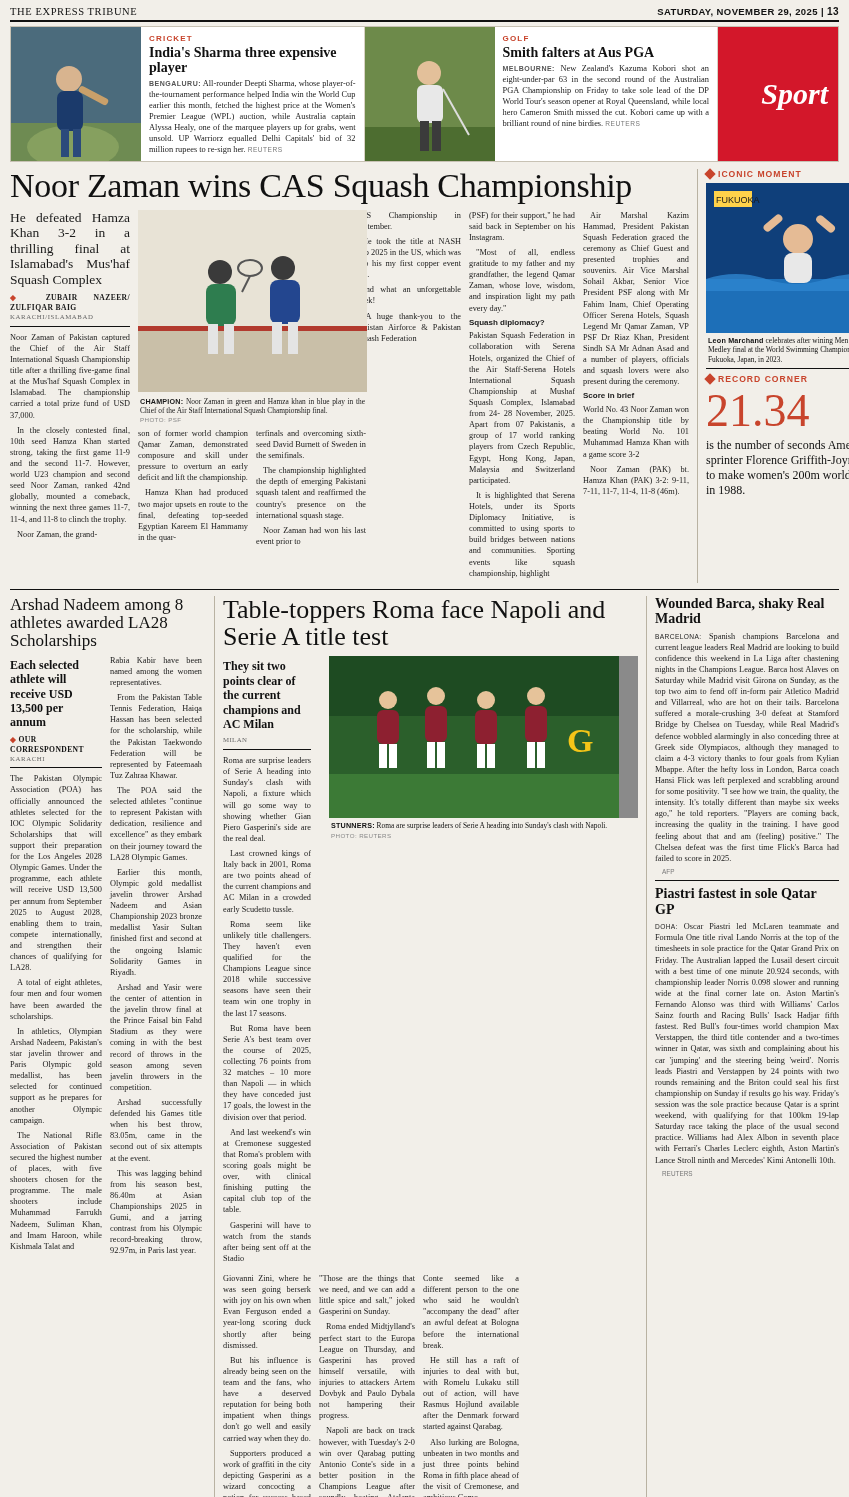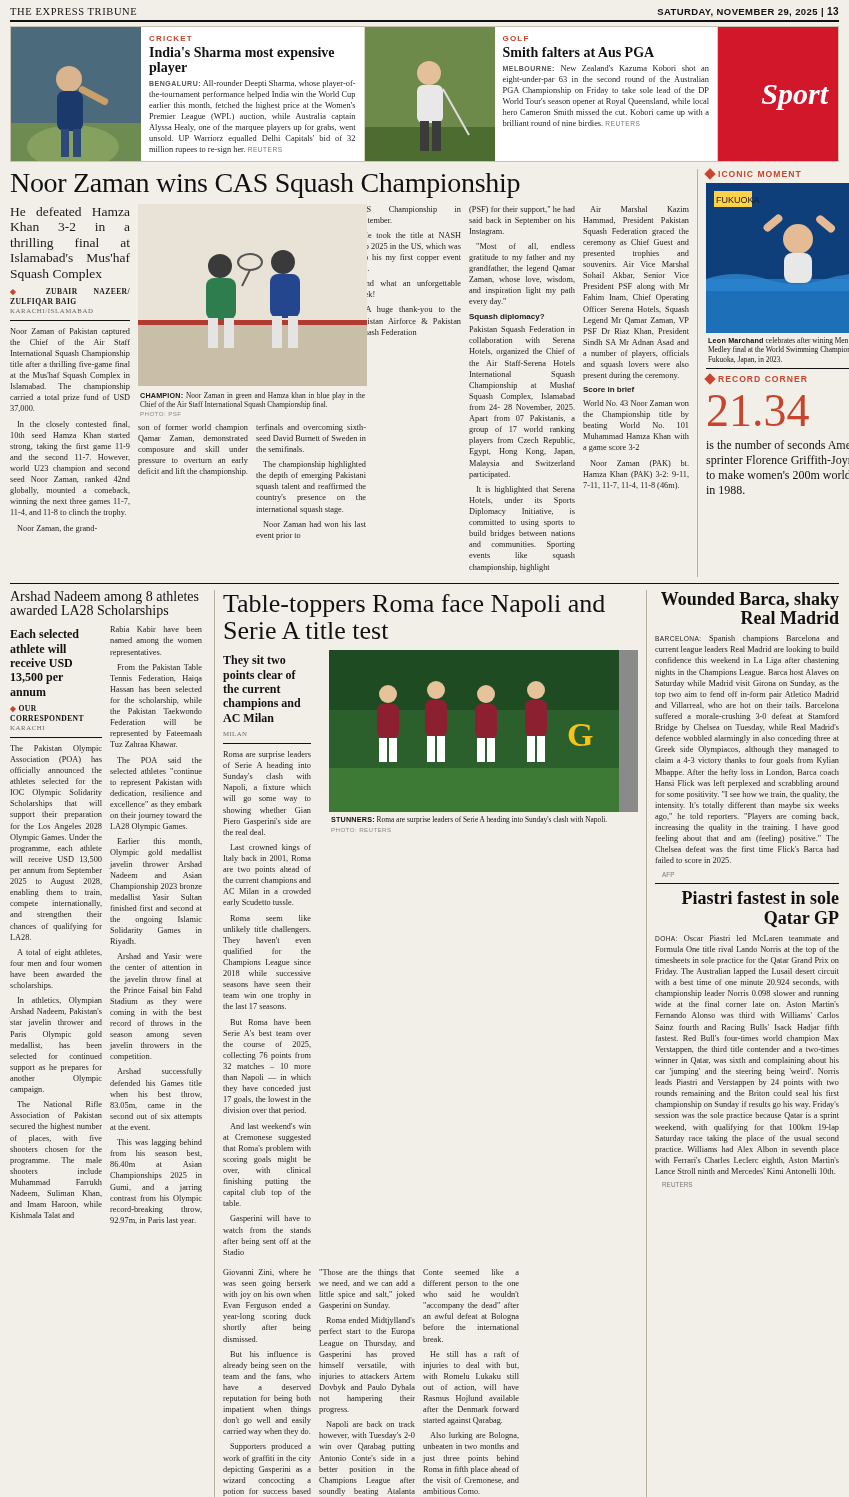--- a/index.html
+++ b/index.html
@@ -42,21 +42,21 @@
     width:120px; flex:none; background:#d3172a; color:#fff; display:flex; align-items:center; justify-content:flex-end;
     padding-right:10px; font-family:"Liberation Serif",serif; font-style:italic; font-weight:bold; font-size:30px;
   }
 
   
   .lead { display:flex; gap:8px; border-bottom:1.5px solid #111; padding-bottom:6px; }
   .lead-main { flex:1; }
   .rail { width:193px; flex:none; border-left:1px solid #b9b2a2; padding-left:8px; }
 
   h1.head1 {
-    font-family:"Liberation Serif",serif; font-weight:normal; font-size:28px; line-height:1.02;
+    font-family:"Liberation Serif",serif; font-weight:normal; font-size:34px; line-height:1.02;
     margin:0 0 6px 0; letter-spacing:-0.3px;
   }
   .cols4 { display:flex; gap:8px; }
   .col { font-size:8.3px; line-height:1.34; text-align:justify; color:#1a1a1a; }
   .col p { margin:0 0 4px 0; text-indent:7px; }
   .col p.first { text-indent:0; }
   .deck { font-family:"Liberation Serif",serif; font-size:13.5px; line-height:1.15; font-weight:normal; margin:0 0 6px 0;}
   .byline { font-family:Liberation Serif, serif; font-size:7.6px; font-weight:bold; letter-spacing:.4px; line-height:1.3; }
   .byline .dot { color:#c8442c; }
   .byline .loc { font-weight:normal; font-size:6.8px; color:#666; letter-spacing:.6px; }
@@ -69,23 +69,23 @@
 
   .railhead { font-family:"Liberation Sans",sans-serif; font-size:8.6px; font-weight:bold; letter-spacing:1px; color:#c8442c; display:flex; align-items:center; gap:4px; text-transform:uppercase; }
   .sq { width:8px; height:8px; background:#c8442c; display:inline-block; transform:rotate(45deg); }
   .bignum { font-family:"Liberation Serif",serif; font-size:46px; color:#c8442c; line-height:1; margin:4px 0 4px 0; }
   .railtext { font-family:"Liberation Serif",serif; font-size:12px; line-height:1.25; }
 
   .sec2 { display:flex; gap:8px; border-bottom:1.5px solid #111; padding:6px 0; }
   .sec2 .c1 { width:196px; flex:none; }
   .sec2 .c2 { flex:1; border-left:1px solid #b9b2a2; padding-left:8px;}
   .sec2 .c3 { width:193px; flex:none; border-left:1px solid #b9b2a2; padding-left:8px;}
-  h2.head2 { font-family:"Liberation Serif",serif; font-size:14px; line-height:1.06; font-weight:normal; margin:0 0 5px 0; }
+  h2.head2 { font-family:"Liberation Serif",serif; font-size:17px; line-height:1.06; font-weight:normal; margin:0 0 5px 0; }
   h2.head2b { font-family:"Liberation Serif",serif; font-size:26px; line-height:1.05; font-weight:normal; margin:0 0 6px 0;}
-  h3.railtitle { font-family:"Liberation Serif",serif; font-size:18px; font-weight:bold; margin:0 0 4px 0; line-height:1.1;text-align:right;}
+  h3.railtitle { font-family:"Liberation Serif",serif; font-size:14px; font-weight:bold; margin:0 0 4px 0; line-height:1.1;}
   .sub { font-family:"Liberation Serif",serif; font-size:12px; line-height:1.2; margin:3px 0 5px 0;font-weight:bold; }
   .subhead { font-family:"Liberation Sans",sans-serif; font-weight:bold; font-size:8px; margin:4px 0 2px 0;}
 </style>
 </head>
 <body>
 
 <div class="page">
 
   <div class="masthead">
     <div class="left">THE EXPRESS TRIBUNE</div>
@@ -103,21 +103,21 @@
         <ellipse cx="62" cy="120" rx="46" ry="22" fill="#86a05f"></ellipse>
         <circle cx="58" cy="52" r="13" fill="#d8b48f"></circle>
         <rect x="46" y="64" width="26" height="40" rx="7" fill="#1b3a6b"></rect>
         <rect x="50" y="102" width="8" height="28" fill="#2b4a7b"></rect>
         <rect x="62" y="102" width="8" height="28" fill="#2b4a7b"></rect>
         <rect x="70" y="58" width="32" height="7" rx="3" fill="#c9a06a" transform="rotate(28 70 58)"></rect>
       </svg>
     </div>
     <div class="ss-cell">
       <div class="kicker">CRICKET</div>
-      <div class="ss-head">India's Sharma most expensive player</div>
+      <div class="ss-head">India's Sharma three expensive player</div>
       <div class="ss-body">
         <span class="dl">BENGALURU:</span>
         <span>All-rounder Deepti Sharma, whose player-of-the-tournament performance helped India win the World Cup earlier this month, fetched the highest price at the Women's Premier League (WPL) auction, while Australia captain Alyssa Healy, one of the marquee players up for grabs, went unsold. UP Warriorz equalled Delhi Capitals' bid of 32 million rupees to re-sign her.</span>
         <span class="cred">REUTERS</span>
       </div>
     </div>
     <div class="ss-photo b">
       <svg width="130" height="152" viewBox="0 0 130 152">
         <rect width="130" height="152" fill="#6d8a4a"></rect>
         <rect y="100" width="130" height="52" fill="#4d6d30"></rect>
@@ -178,20 +178,21 @@
             </svg>
           </div>
           <div class="cap" style="width:229px;">
             <b>CHAMPION:</b>
             <span>Noor Zaman in green and Hamza khan in blue play in the Chief of the Air Staff International Squash Championship final.</span>
             <span class="credit">PHOTO: PSF</span>
           </div>
           <div style="display:flex;gap:8px;margin-top:4px;width:229px;">
             <div style="width:110px;">
               <p class="first">son of former world champion Qamar Zaman, demonstrated composure and skill under pressure to overturn an early deficit and lift the championship.</p>
+              <p>Hamza Khan had produced two major upsets en route to the final, defeating top-seeded Egyptian Kareem El Hammamy in the quar-</p>
             </div>
             <div style="width:110px;">
               <p class="first">terfinals and overcoming sixth-seed David Burnett of Sweden in the semifinals.</p>
               <p>The championship highlighted the depth of emerging Pakistani squash talent and reaffirmed the country's presence on the international squash stage.</p>
               <p>Noor Zaman had won his last event prior to</p>
             </div>
           </div>
         </div>
 
         <div class="col" style="width:0;flex:none;"></div>

